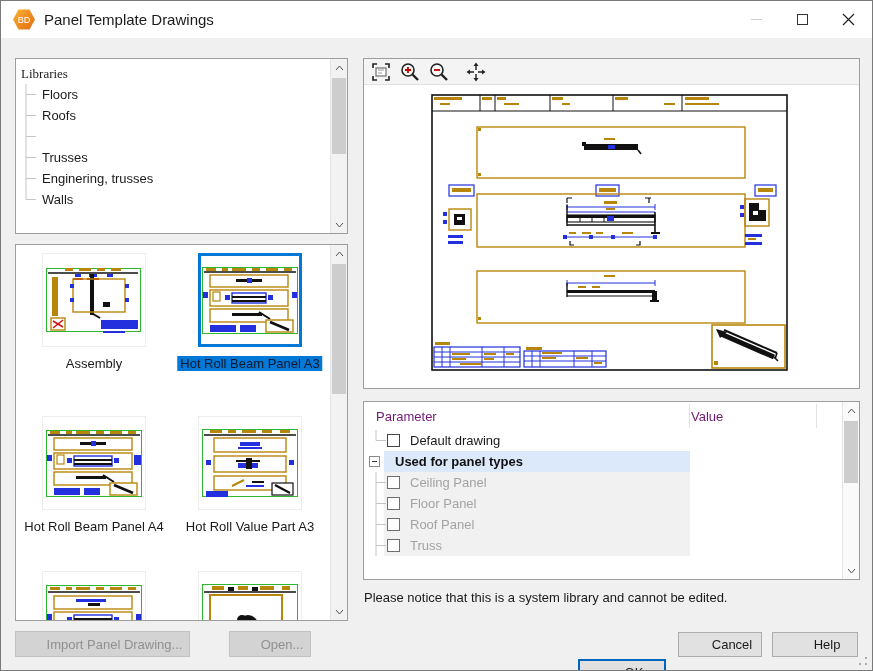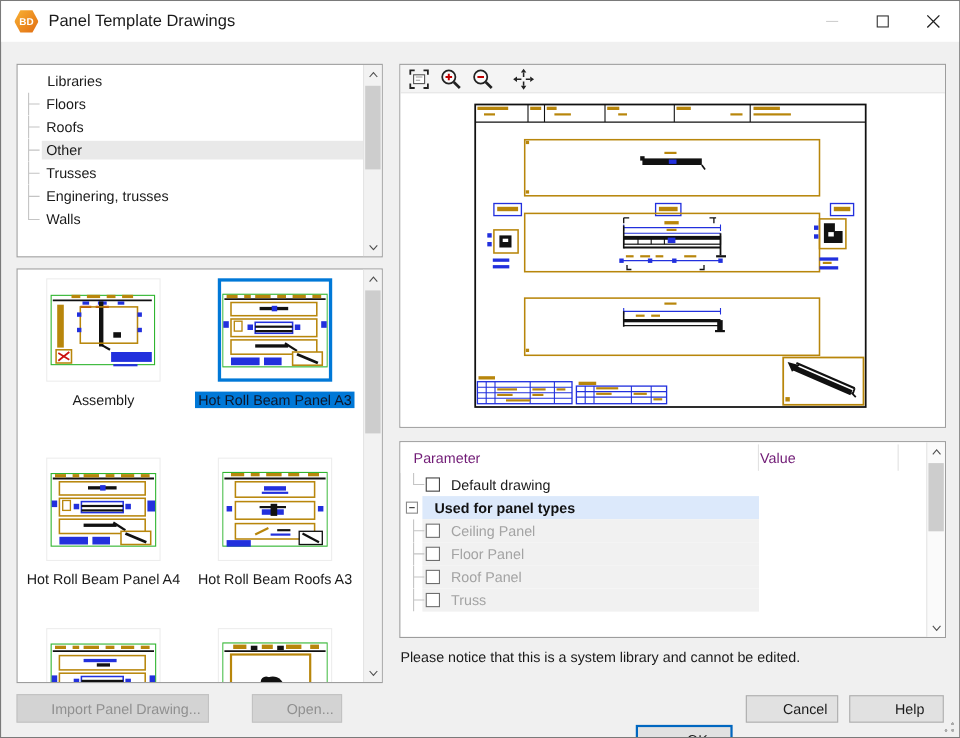--- a/index.html
+++ b/index.html
@@ -8,21 +8,21 @@
 
   .window { position:relative; width:873px; height:671px; background:#f0f0f0;
             border:1px solid #7a7a7a; overflow:hidden; }
 
   
   .titlebar { position:absolute; top:0; left:0; right:0; height:37px; background:#ffffff;
               display:flex; align-items:center; }
   .app-icon { width:22px; height:22px; margin-left:12px; flex:0 0 auto;
               clip-path:polygon(25% 4%,75% 4%,100% 50%,75% 96%,25% 96%,0% 50%);
               background:linear-gradient(135deg,#f9b234,#e06a10);
-              color:#fff; font-size:9px; font-weight:bold;
+              color:#fff; font-size:9px; font-weight:normal;
               display:flex; align-items:center; justify-content:center; }
   .title-text { margin-left:9px; font-size:15px; color:#1a1a1a; }
   .win-controls { position:absolute; right:1px; top:1px; height:36px; display:flex; }
   .win-btn { width:46px; height:35px; display:flex; align-items:center; justify-content:center; }
   .min-glyph { width:11px; height:0; border-top:1px solid #cfcfcf; }
   .max-glyph { width:11px; height:11px; border:1px solid #333; }
 
   
   .panel { position:absolute; background:#fff; border:1px solid #9d9d9d; overflow:hidden; }
   #tree-panel    { left:14px;  top:57px;  width:333px; height:176px; }
@@ -34,21 +34,21 @@
   .vscroll { position:absolute; top:0; right:0; bottom:0; width:17px; background:#f2f2f2;
              border-left:1px solid #e4e4e4; }
   .sb-btn { position:absolute; left:0; width:16px; height:17px; display:flex;
             align-items:center; justify-content:center; }
   .sb-up { top:0; } .sb-dn { bottom:0; }
   .sb-thumb { position:absolute; left:1px; width:14px; background:#cdcdcd; }
 
   
   .tree { position:absolute; inset:0 17px 0 0; font-size:13px; color:#1a1a1a; padding-top:4px; }
   .tree-row { height:21px; display:flex; align-items:center; position:relative; }
-  .tree-root { padding-left:23px; }
+  .tree-root { padding-left:1px;font-family:Liberation Serif, serif; }
   .tree-conn { flex:0 0 22px; height:21px; }
   .tree-label { padding:1px 6px 1px 4px; }
   .tree-row.sel .tree-label { background:#e9e9e9; flex:1; }
 
   
   .thumb-cell { position:absolute; width:104px; }
   .thumb-box { width:104px; height:94px; border:1px solid #ededed; background:#fff;
                display:flex; align-items:center; justify-content:center; }
   .thumb-box.selected { border:3px solid #0078d7; }
   .thumb-label { position:absolute; top:103px; left:50%; transform:translateX(-50%);
@@ -137,21 +137,20 @@
       <div class="tree-row">
         <svg class="tree-conn" width="22" height="21">
             <path d="M10 0 V21 M10 10.5 H20" stroke="#c4c4c4" fill="none"></path>
           </svg>
         <span class="tree-label">Roofs</span>
       </div>
       <div class="tree-row sel">
         <svg class="tree-conn" width="22" height="21">
             <path d="M10 0 V21 M10 10.5 H20" stroke="#c4c4c4" fill="none"></path>
           </svg>
-        <span class="tree-label">Other</span>
       </div>
       <div class="tree-row">
         <svg class="tree-conn" width="22" height="21">
             <path d="M10 0 V21 M10 10.5 H20" stroke="#c4c4c4" fill="none"></path>
           </svg>
         <span class="tree-label">Trusses</span>
       </div>
       <div class="tree-row">
         <svg class="tree-conn" width="22" height="21">
             <path d="M10 0 V21 M10 10.5 H20" stroke="#c4c4c4" fill="none"></path>
@@ -325,21 +324,21 @@
             </g>
           <rect x="12" y="49" width="72" height="14" fill="none" stroke="#b8860b" stroke-width="1.4"></rect>
           <path d="M30 59 l12 -6" stroke="#b8860b" stroke-width="2"></path>
           <rect x="44" y="58" width="18" height="2" fill="#2230dd"></rect>
             <rect x="50" y="54" width="12" height="2" fill="#111"></rect>
           <rect x="4" y="64" width="22" height="6" fill="#2230dd"></rect>
           <rect x="70" y="56" width="21" height="12" fill="#fff" stroke="#111" stroke-width="1.2"></rect>
           <path d="M73 58 l15 8" stroke="#111" stroke-width="2"></path>
         </svg>
       </div>
-      <div class="thumb-label">Hot Roll Beam Roofs A3</div>
+      <div class="thumb-label">Hot Roll Value Part A3</div>
     </div>
 
     <div class="thumb-cell" style="left:26px; top:326px;">
       <div class="thumb-box">
         <svg width="98" height="70" viewBox="0 0 96 70">
           <rect x="0.5" y="2.5" width="95" height="66" fill="#fff" stroke="#2fb52f"></rect>
           <line x1="2" y1="9" x2="94" y2="9" stroke="#111" stroke-width="1.6"></line>
           <g fill="#b8860b">
               <rect x="4" y="4" width="10" height="3"></rect>
               <rect x="20" y="4" width="6" height="3"></rect>

